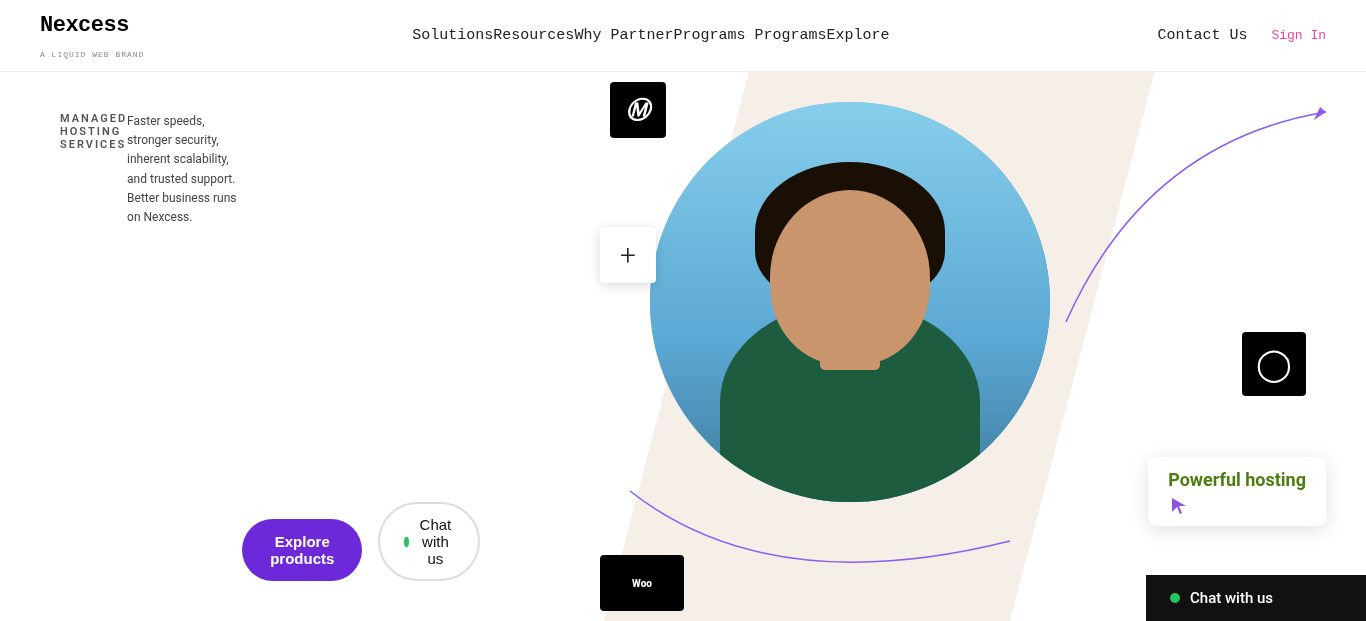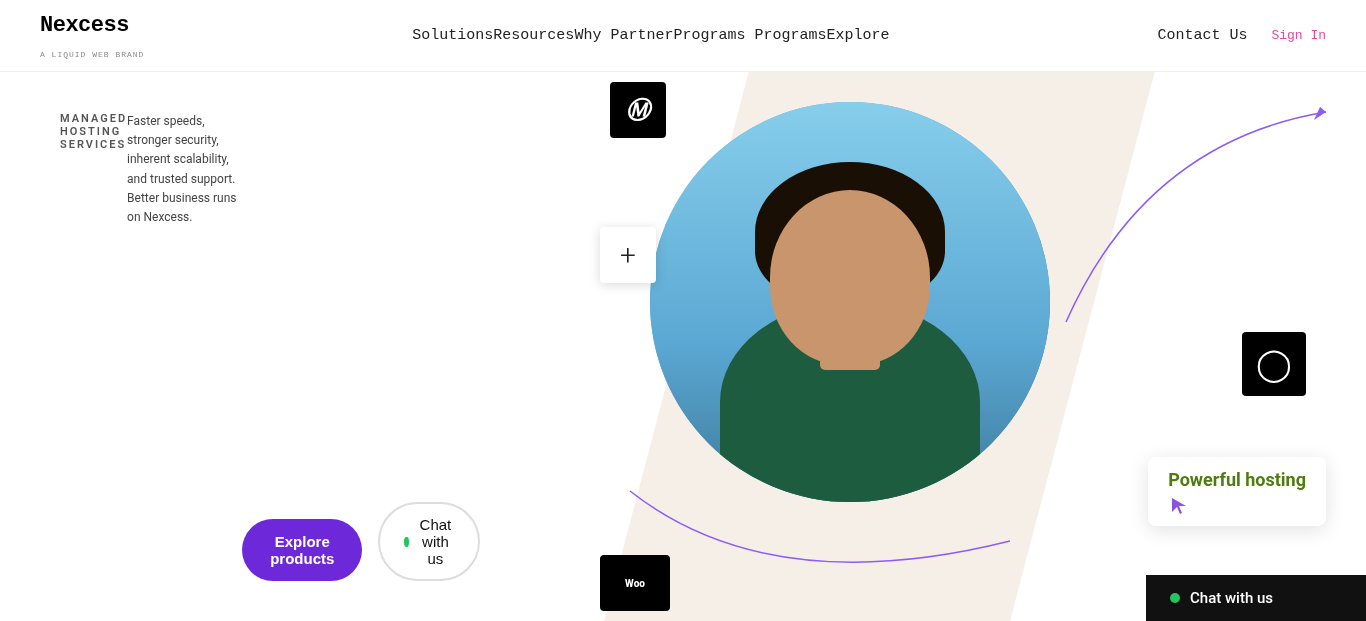--- a/index.html
+++ b/index.html
@@ -108,21 +108,21 @@
       position: absolute; top: 260px; right: 60px;
       width: 64px; height: 64px; background: #000; border-radius: 4px;
       display: flex; align-items: center; justify-content: center;
       z-index: 5;
     }
     .badge-wp .wp-icon { color: #fff; font-size: 32px; }
 
     
     .badge-woo {
       position: absolute; bottom: 10px; left: 80px;
-      width: 70px; height: 56px; background: #000; border-radius: 4px;
+      width: 84px; height: 56px; background: #000; border-radius: 4px;
       display: flex; align-items: center; justify-content: center;
       z-index: 5;
     }
     .badge-woo .woo-text { color: #fff; font-size: 10px; font-weight: 800; }
 
     
     .badge-powerful {
       position: absolute; bottom: 95px; right: 40px;
       background: #fff; border-radius: 8px;
       padding: 12px 20px;

